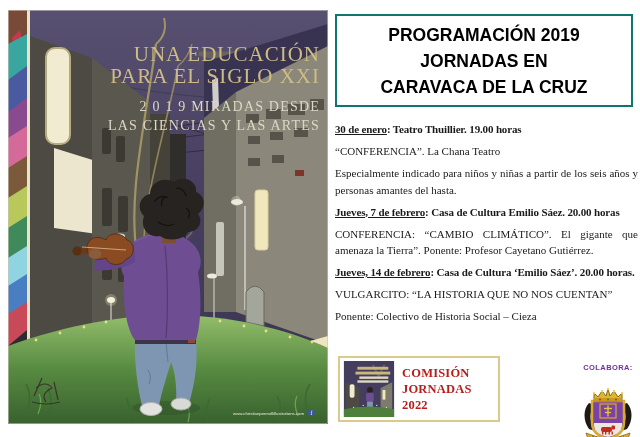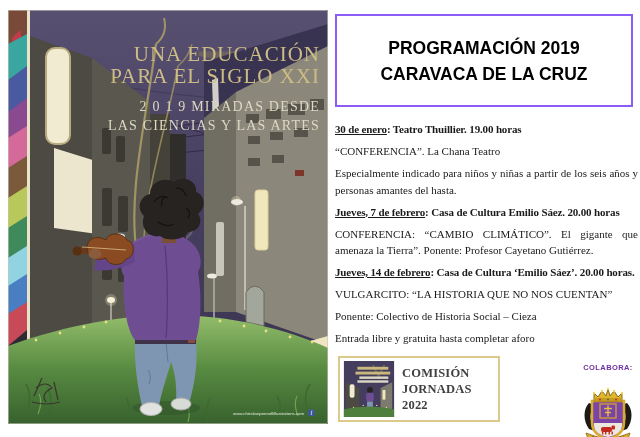--- a/index.html
+++ b/index.html
@@ -5,41 +5,41 @@
   html,body{margin:0;padding:0;}
   body{
     width:640px;height:437px;position:relative;background:#ffffff;
     font-family:"Liberation Serif",serif;overflow:hidden;
   }
   
   .poster{position:absolute;left:8px;top:10px;width:320px;height:414px;display:block;}
   
   .header-box{
     position:absolute;left:335px;top:14px;width:298px;height:93px;
-    border:2px solid #8b5cf6;box-sizing:border-box;background:#fff;
+    border:2px solid #0f766e;box-sizing:border-box;background:#fff;
     display:flex;flex-direction:column;justify-content:center;text-align:center;
     font-family:"Liberation Sans",sans-serif;font-weight:bold;font-size:17.5px;
     line-height:26px;color:#000;
   }
   .textcol{
     position:absolute;left:335px;top:121px;width:303px;
     font-size:11px;line-height:16.5px;color:#1a1a1a;text-align:justify;
   }
   .textcol p{margin:0 0 5.5px 0;}
   .textcol p.hd{font-weight:bold;letter-spacing:-0.15px;white-space:nowrap;text-align:left;}
   .textcol .u{text-decoration:underline;}
   .combox{
     position:absolute;left:338px;top:356px;width:162px;height:66px;
     border:2px solid #dcc98c;box-sizing:border-box;background:#fff;
     display:flex;align-items:center;padding:3px;
   }
   .combox .thumb{width:52px;height:56px;display:block;flex:0 0 auto;}
   .combox .lines{
     margin-left:7px;font-weight:bold;font-size:12.5px;line-height:16px;
-    color:#404040;letter-spacing:.2px;
+    color:#b91c1c;letter-spacing:.2px;
   }
   .colabora{position:absolute;left:577px;top:363px;width:62px;text-align:center;}
   .colabora .lbl{
     font-family:"Liberation Sans",sans-serif;font-weight:bold;font-size:7.5px;
     color:#7030a0;letter-spacing:.4px;margin-bottom:13px;text-align:center;
   }
   .colabora svg{display:block;margin:0 auto;}
 </style>
 </head>
 <body>
@@ -224,33 +224,33 @@
   <g>
     <rect x="300" y="399.5" width="6.5" height="6.5" rx="1" fill="#3b5998"></rect>
     <text x="303.4" y="404.9" text-anchor="middle" font-family="Liberation Serif, serif" font-size="5.5" fill="#ffffff">f</text>
   </g>
 
   <rect x="0.3" y="0.3" width="319.4" height="413.4" fill="none" stroke="#c9c5b8" stroke-width="0.6"></rect>
 </svg>
 
 <div class="header-box">
   <div>PROGRAMACIÓN 2019</div>
+  <div>JORNADAS EN</div>
   <div>CARAVACA DE LA CRUZ</div>
 </div>
 
 <div class="textcol">
   <p class="hd"><span class="u">30 de enero</span><span>: Teatro Thuillier. 19.00 horas</span></p>
   <p>“CONFERENCIA”. La Chana Teatro</p>
   <p>Especialmente indicado para niños y niñas a partir de los seis años y personas amantes del hasta.</p>
   <p class="hd"><span class="u">Jueves, 7 de febrero</span><span>: Casa de Cultura Emilio Sáez. 20.00 horas</span></p>
   <p>CONFERENCIA: “CAMBIO CLIMÁTICO”. El gigante que amenaza la Tierra”. Ponente: Profesor Cayetano Gutiérrez.</p>
   <p class="hd"><span class="u">Jueves, 14 de febrero</span><span>: Casa de Cultura ‘Emilio Sáez’. 20.00 horas.</span></p>
   <p>VULGARCITO: “LA HISTORIA QUE NO NOS CUENTAN”</p>
   <p>Ponente: Colectivo de Historia Social – Cieza</p>
-  <p>Entrada libre y gratuita hasta completar aforo</p>
 </div>
 
 <div class="combox">
   <svg class="thumb" viewBox="0 0 52 58">
     <rect x="0" y="0" width="52" height="58" fill="#443d5e"></rect>
     <polyline points="30,4 36,16 42,4" stroke="#857a55" stroke-width="2" fill="none" opacity="0.6"></polyline>
     <rect x="14" y="6" width="32" height="3" fill="#c9b87b"></rect>
     <rect x="12" y="11" width="36" height="3" fill="#c9b87b"></rect>
     <rect x="16" y="16" width="30" height="2.5" fill="#ddd8c2"></rect>
     <rect x="14" y="20" width="32" height="2.5" fill="#ddd8c2"></rect>

